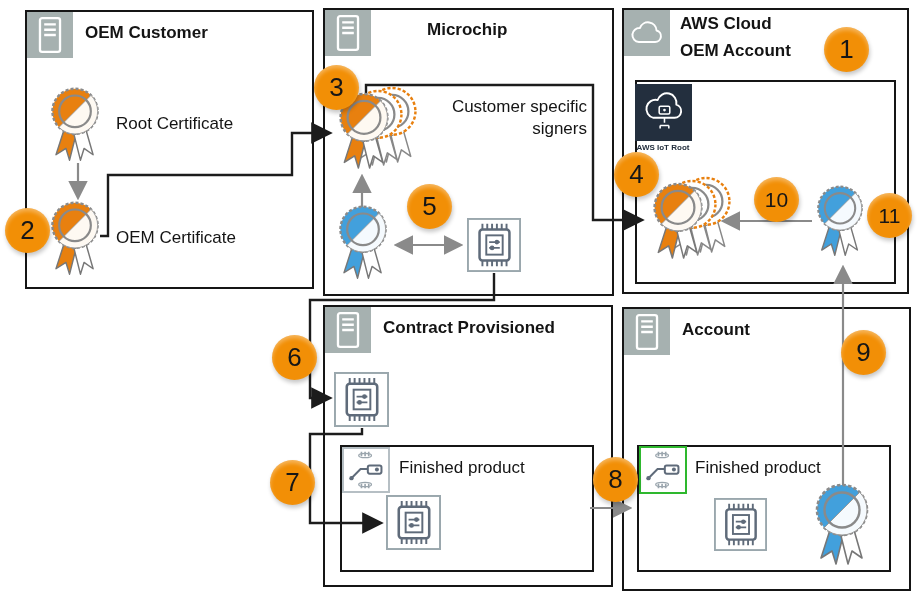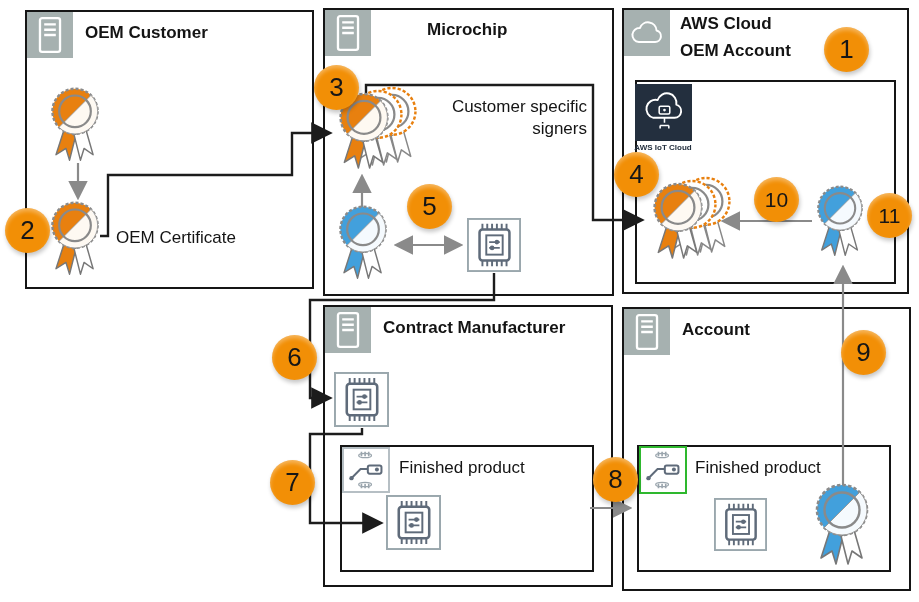--- a/index.html
+++ b/index.html
@@ -119,21 +119,21 @@
   <div class="hdr" style="left:624px;top:309px;">
     <span class="icon" style="position:static"><svg width="26" height="38">
           <use href="#s-server"></use>
         </svg></span>
   </div>
 
   <div class="title" style="left:85px;top:23px;">OEM Customer</div>
   <div class="title" style="left:383px;top:20px;margin-left:44px;">Microchip</div>
   <div class="title" style="left:680px;top:14px;">AWS Cloud</div>
   <div class="title" style="left:680px;top:41px;">OEM Account</div>
-  <div class="title" style="left:383px;top:318px;">Contract Manufacturer</div>
+  <div class="title" style="left:383px;top:318px;">Contract Provisioned</div>
   <div class="title" style="left:682px;top:320px;">Account</div>
 
   <svg class="conn" width="919" height="602">
     <defs>
       <marker id="mb" markerWidth="9" markerHeight="9" refX="7" refY="4.5" orient="auto-start-reverse">
         <path d="M0 0 L9 4.5 L0 9 Z" style="fill:var(--line_black)"></path>
       </marker>
       <marker id="mg" markerWidth="9" markerHeight="9" refX="7" refY="4.5" orient="auto-start-reverse">
         <path d="M0 0 L9 4.5 L0 9 Z" style="fill:var(--line_gray)"></path>
       </marker>
@@ -210,22 +210,23 @@
     <svg width="42" height="40" viewBox="0 0 46 44">
         <use href="#s-board"></use>
       </svg>
   </div>
 
   <div class="iotcore" style="left:635px;top:84px;width:57px;height:57px;">
     <svg width="54" height="54" viewBox="0 0 56 56">
         <use href="#s-iotcore"></use>
       </svg>
   </div>
-  <div class="iotlbl" style="left:621px;top:143px;width:84px;">AWS IoT Cloud</div>
-
+  <div class="iotlbl" style="left:621px;top:143px;width:84px;">AWS IoT Root</div>
+
+  <div class="lbl" style="left:116px;top:113px;">Root Certificate</div>
   <div class="lbl" style="left:116px;top:227px;">OEM Certificate</div>
   <div class="lbl" style="left:432px;top:96px;width:155px;">Customer specific signers</div>
   <div class="lbl" style="left:399px;top:457px;">Finished product</div>
   <div class="lbl" style="left:695px;top:457px;">Finished product</div>
 
   <div class="badge" style="left:824px;top:27px;">1</div>
   <div class="badge" style="left:5px;top:208px;">2</div>
   <div class="badge" style="left:314px;top:65px;">3</div>
   <div class="badge" style="left:614px;top:152px;">4</div>
   <div class="badge" style="left:407px;top:184px;">5</div>

